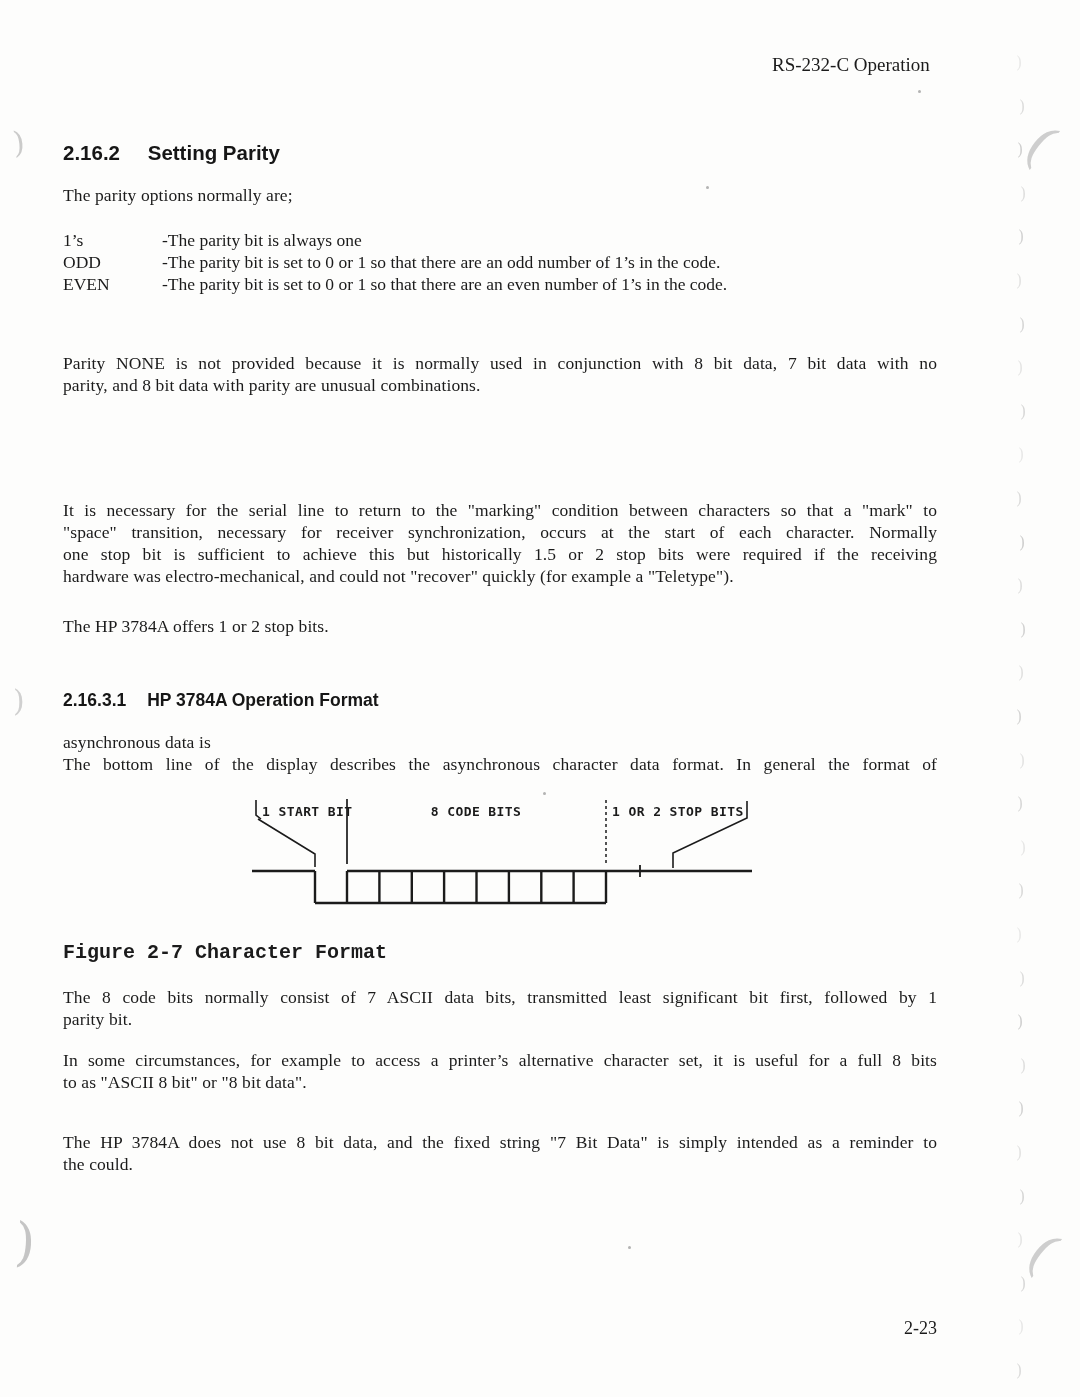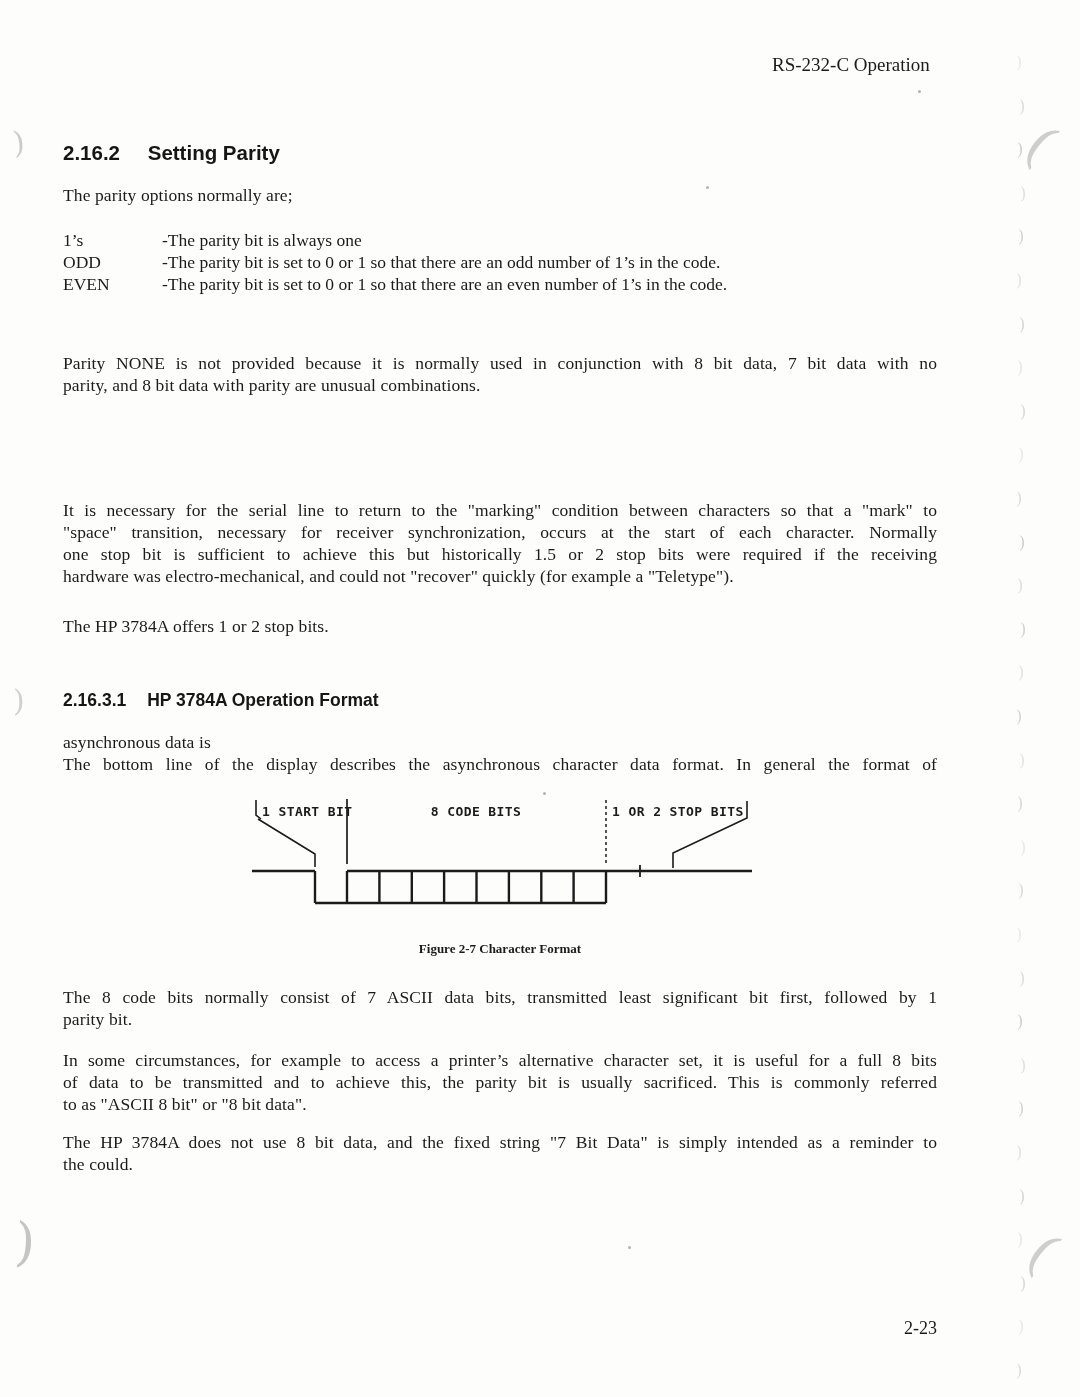--- a/index.html
+++ b/index.html
@@ -21,21 +21,21 @@
   h1,h2,h3{margin:0;font-family:"Liberation Sans", sans-serif;font-weight:bold;color:#161616;}
   .h-big{font-size:20.5px;}
   .h-small{font-size:17.5px;}
   .h-num{display:inline-block;}
   .h-gap-big{margin-right:22px;}
   .h-gap-small{margin-right:16px;}
   .plist{font-size:17.5px;line-height:22px;}
   .prow{position:relative;height:22px;}
   .pterm{position:absolute;left:0;top:0;}
   .pdesc{position:absolute;left:99px;top:0;white-space:nowrap;}
-  .caption{font-weight:bold;font-size:13px;text-align:center;}
+  .caption{font-weight:bold;font-size:20px;text-align:left;font-family:Liberation Mono, monospace;}
   .pagenum{font-size:18px;text-align:right;}
   .fig-svg{position:absolute;left:240px;top:793px;}
   .fig-label{
     font-family:"DejaVu Sans Mono", monospace;
     font-weight:bold;font-size:13px;fill:#1b1b1b;letter-spacing:0.4px;
   }
   .art{
     position:absolute;color:#8f8f8f;
     font-family:"DejaVu Serif", serif;
     pointer-events:none;line-height:1;
@@ -134,21 +134,20 @@
 
   <div class="abs col caption" style="top:941px;">Figure 2-7 Character Format</div>
 
   <div class="abs col body-txt" style="top:986px;">
     <div class="tline just">The 8 code bits normally consist of 7 ASCII data bits, transmitted least significant bit first, followed by 1</div>
     <div class="tline">parity bit.</div>
   </div>
 
   <div class="abs col body-txt" style="top:1049px;">
     <div class="tline just">In some circumstances, for example to access a printer’s alternative character set, it is useful for a full 8 bits</div>
-    <div class="tline just">of data to be transmitted and to achieve this, the parity bit is usually sacrificed.  This is commonly referred</div>
     <div class="tline">to as "ASCII 8 bit" or "8 bit data".</div>
   </div>
 
   <div class="abs col body-txt" style="top:1131px;">
     <div class="tline just">The HP 3784A does not use 8 bit data, and the fixed string "7 Bit Data" is simply intended as a reminder to</div>
     <div class="tline">the could.</div>
   </div>
 
   <div class="abs pagenum" style="left:63px;top:1318px;width:874px;">2-23</div>
 

